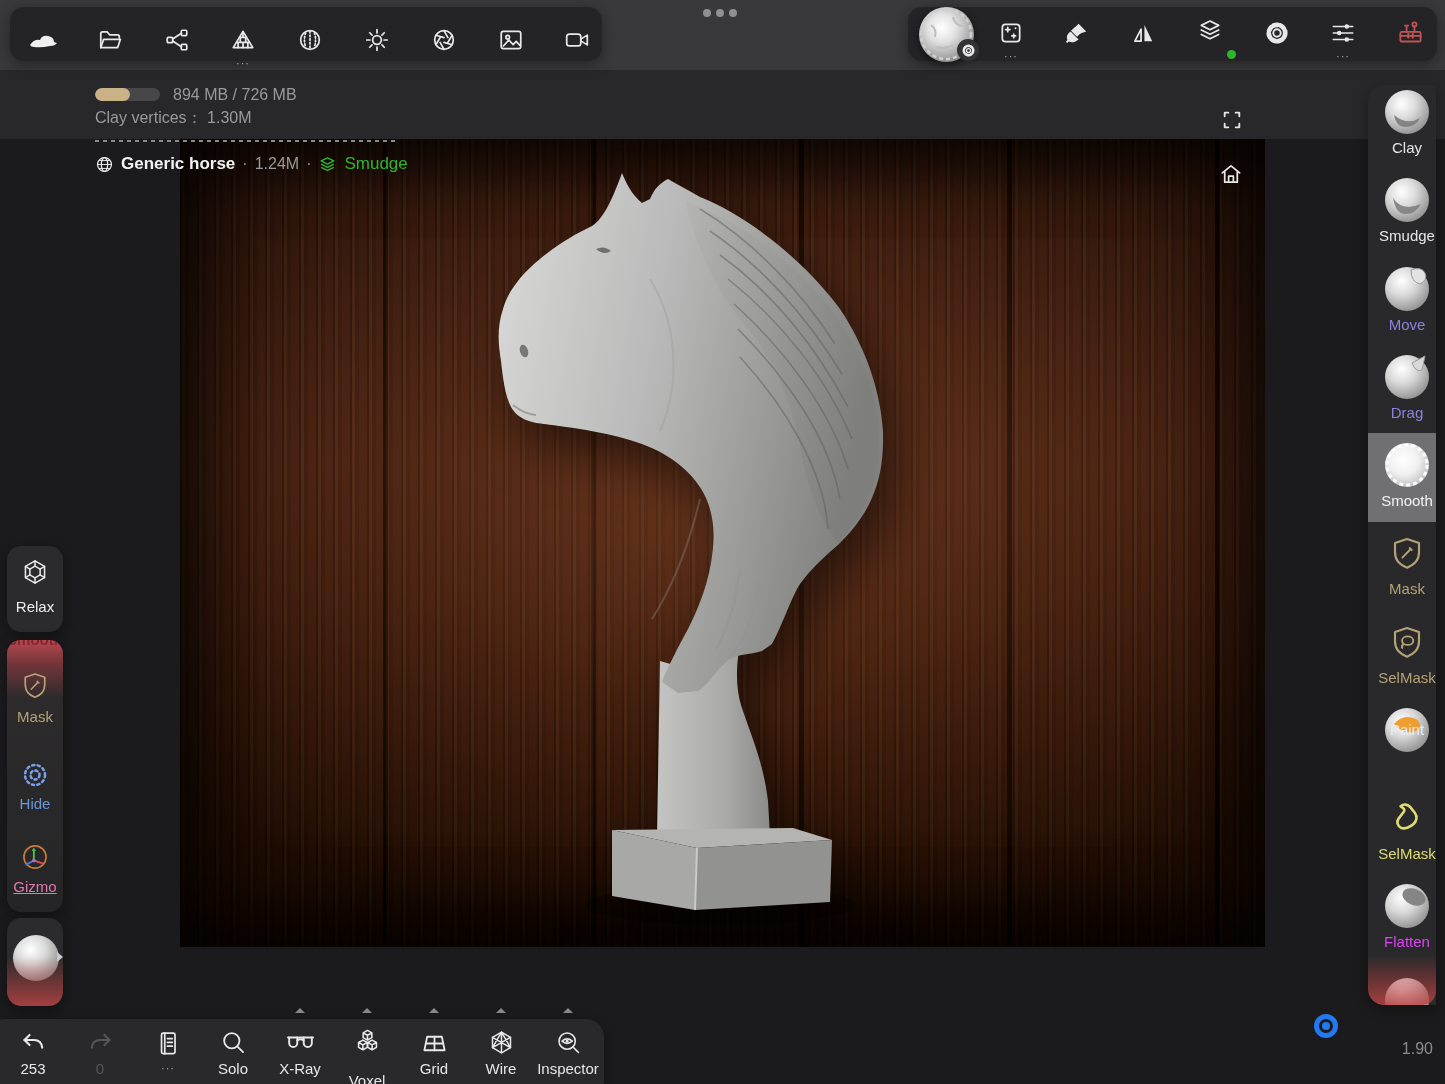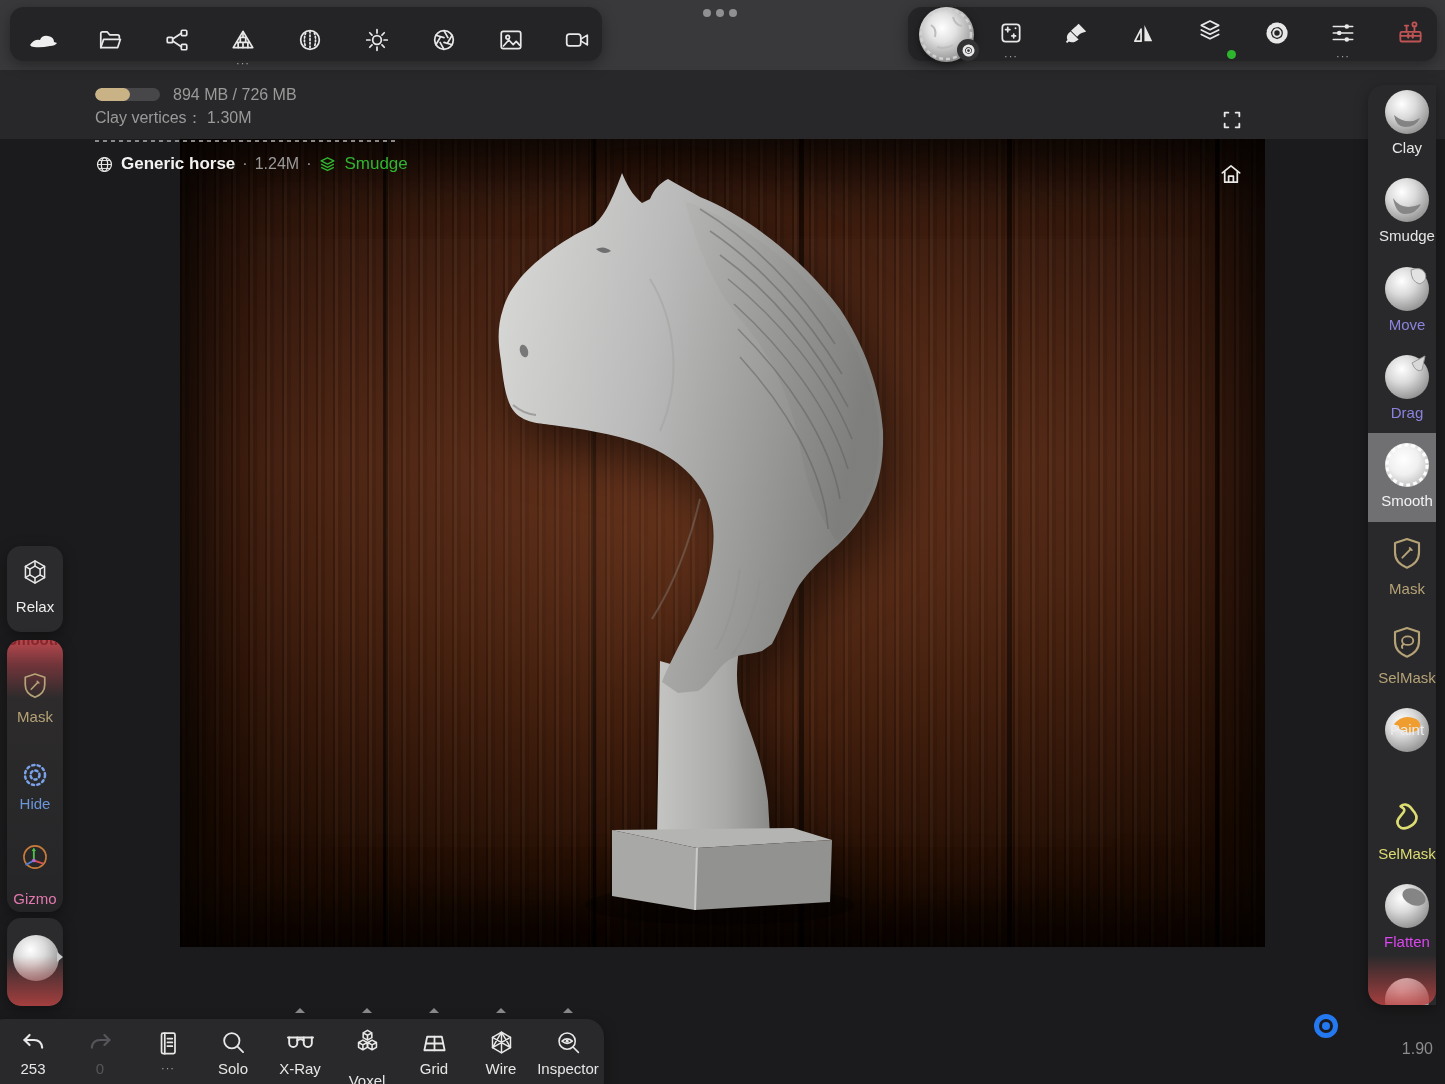--- a/index.html
+++ b/index.html
@@ -320,21 +320,21 @@
     <div class="ico" style="left:14px;top:203px;width:28px;height:28px;">
       <svg width="28" height="28" viewBox="0 0 24 24" fill="none" stroke-linecap="round">
         <circle cx="12" cy="12" r="9.5" stroke="#c87a3a" stroke-width="1.4"></circle>
         <path d="M11 15 V5.5" stroke="#4cc24c" stroke-width="1.6"></path>
           <path d="M11 4 l-1.8 2.8 h3.6 z" fill="#4cc24c"></path>
         <path d="M11 15 L18.5 17.5" stroke="#d05050" stroke-width="1.6"></path>
         <path d="M11 15 L4.5 18.5" stroke="#4c7ad0" stroke-width="1.6"></path>
         <circle cx="11" cy="15" r="1.6" fill="#b06ad0"></circle>
       </svg>
     </div>
-    <div class="lbl" style="left: 28px; top: 250px; color: rgb(226, 121, 174);">Gizmo</div>
+    <div class="lbl" style="left: 28px; top: 238px; color: rgb(226, 121, 174); text-decoration: underline;">Gizmo</div>
   </div>
 
   <div class="sidepanel" style="left:7px;top:918px;width:56px;height:88px;overflow:hidden;">
     <div class="ball" style="left:6px;top:17px;width:46px;height:46px;"></div>
     <div class="redglow"></div>
     <div class="abs" style="left:50px;top:34px;width:0;height:0;border-top:5px solid transparent;border-bottom:5px solid transparent;border-left:6px solid #c8c8ca;"></div>
   </div>
 
   <div class="abs" style="left:1368px;top:85px;width:68px;height:920px;background:#29292b;border-radius:16px 0 0 16px;box-shadow:0 4px 14px rgba(0,0,0,.35);overflow:hidden;">
     <div class="seltile" style="left:0;top:348px;width:77px;"></div>

